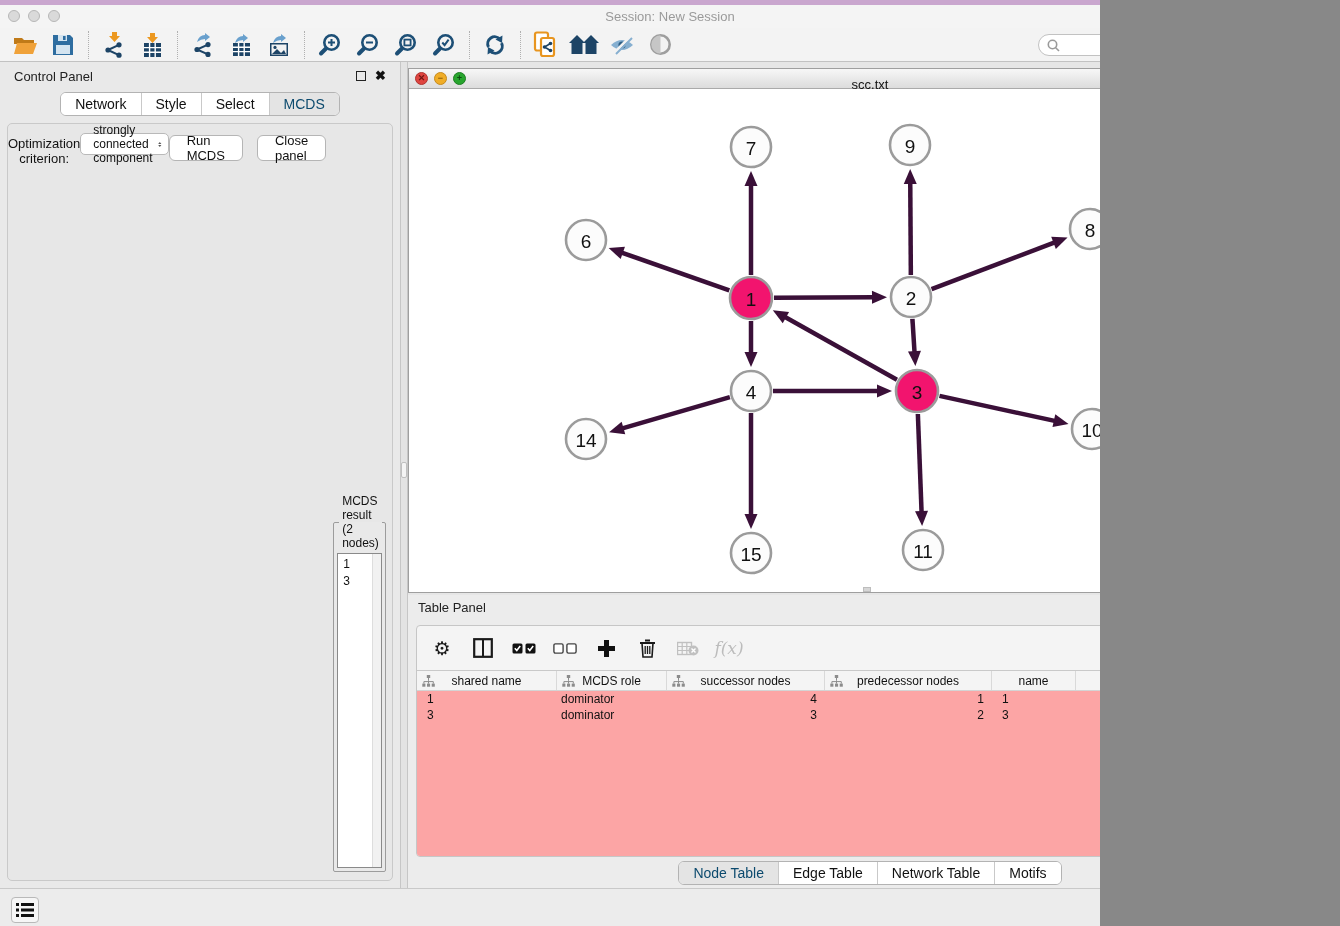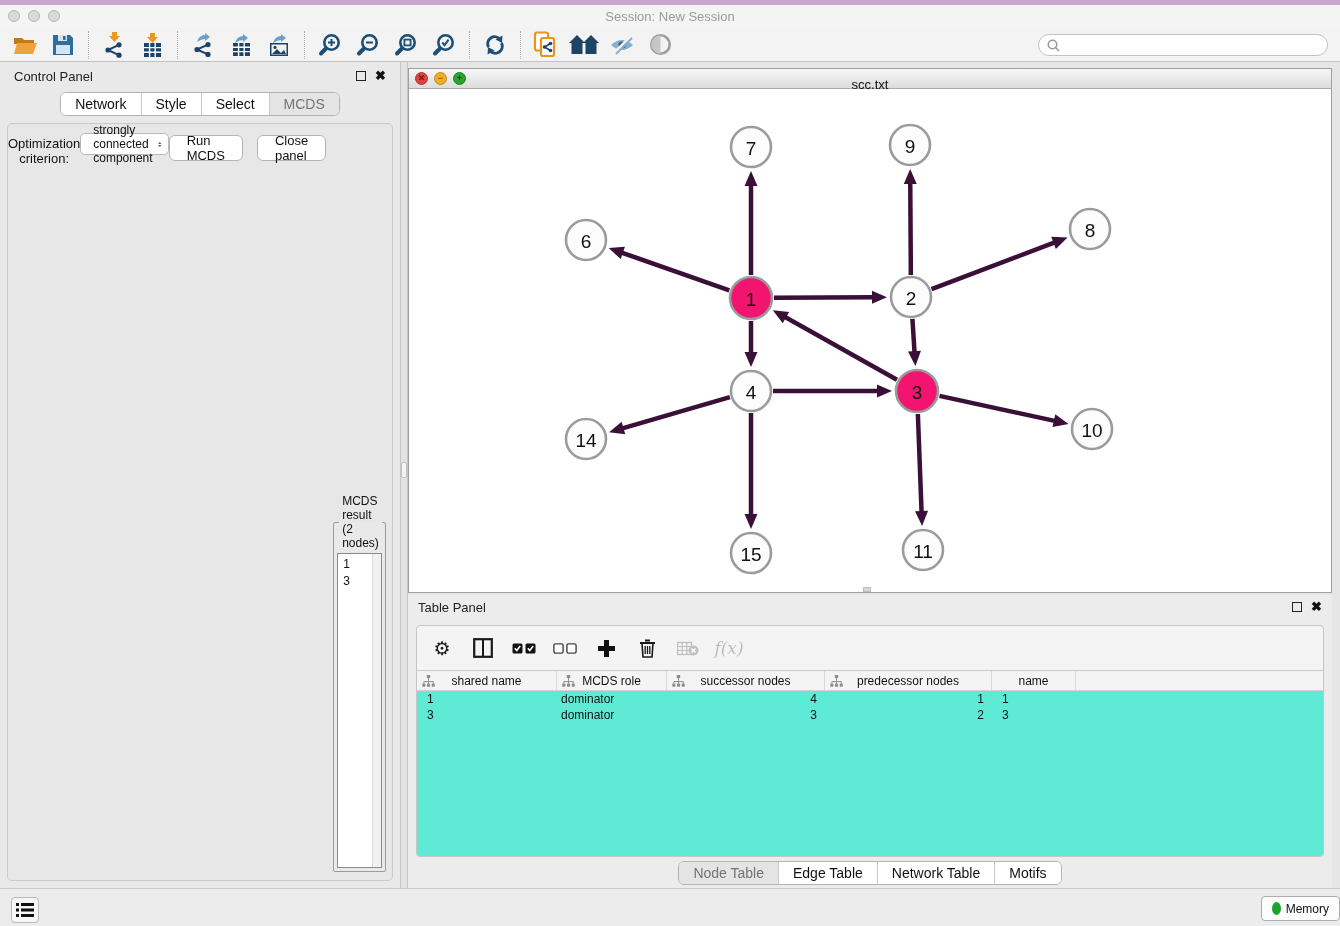--- a/index.html
+++ b/index.html
@@ -1,17 +1,17 @@
 <!DOCTYPE html>
 <html><head>
 <meta charset="utf-8">
 <style>
   * { box-sizing: border-box; margin: 0; padding: 0; }
   body { font-family: "Liberation Sans", sans-serif; background:#888; }
-  .app { position:relative; width:1340px; height:926px; background:#e6e6e6; overflow:hidden; }
+  .app { position:relative; width:1100px; height:926px; background:#e6e6e6; overflow:hidden; }
 
   
   .desktop-strip { position:absolute; left:0; top:0; width:1340px; height:5px; background:#c9a6ce; }
   .titlebar { position:absolute; left:0; top:5px; width:1340px; height:23px; background:#f4f4f4; display:flex; align-items:center; }
   .lights { position:absolute; left:8px; top:5px; display:flex; gap:8px; }
   .light { width:12px; height:12px; border-radius:50%; background:#dadada; border:1px solid #b7b7b7; }
   .main-title { width:100%; text-align:center; font-size:13px; color:#9a9a9a; }
 
   .toolbar { position:absolute; left:0; top:28px; width:1340px; height:34px; background:#f3f3f3; border-bottom:1px solid #c2c2c2; display:flex; align-items:center; padding-left:6px; }
   .tbtn { width:38px; height:30px; display:flex; align-items:center; justify-content:center; position:relative; }
@@ -27,21 +27,21 @@
   .control-panel { position:absolute; left:0; top:0; width:400px; height:826px; background:#e9e9e9; display:flex; flex-direction:column; }
   .panel-header { height:28px; display:flex; align-items:center; padding:0 14px; }
   .panel-header .ph-title { font-size:13px; color:#222; }
   .ph-icons { margin-left:auto; display:flex; align-items:center; gap:9px; }
   .float-ic { width:10px; height:10px; border:1.5px solid #222; display:inline-block; }
   .close-ic { font-size:13px; font-weight:bold; color:#111; line-height:10px; }
   .seg-row { display:flex; justify-content:center; margin-top:2px; }
   .seg { display:inline-flex; border:1px solid #b3b3b3; border-radius:6px; overflow:hidden; background:#fff; }
   .seg-tab { padding:3px 14px; font-size:14px; color:#111; background:#fff; border-right:1px solid #c9c9c9; cursor:default; }
   .seg-tab:last-child { border-right:none; }
-  .seg-tab.active { background:#e4e4e4; color:#737373; }
+  .seg-tab.active { background:#e4e4e4; color:#0c4a6e; }
   .cp-content { margin:7px; flex:1; background:#e7e7e7; border:1px solid #c9c9c9; border-radius:5px; display:flex; flex-direction:row; }
   .opt-label { text-align:center; font-size:13px; color:#111; margin-top:12px; }
   .combo { margin:9px auto 6px; width:308px; height:22px; background:#fff; border:1px solid #b9b9b9; border-radius:5px; display:flex; align-items:center; padding:0 6px 0 12px; font-size:12px; color:#111; }
   .combo .stepper { margin-left:auto; }
   .btn-row { display:flex; justify-content:center; gap:14px; margin-top:11px; }
   .pbtn { height:23px; padding:12px 17px; background:#fff; border:1px solid #b5b5b5; border-radius:6px; font-size:13px; color:#111; display:flex; align-items:center; }
   .result-fieldset { margin:auto 7px 8px; height:378px; border:1px solid #9c9c9c; border-radius:2px; padding:3px; background:#e9e9e9; }
   .result-fieldset legend { font-size:12px; color:#111; padding:0 3px; margin-left:2px; }
   .result-box { position:relative; width:100%; height:100%; background:#fff; border:1px solid #8a8a8a; font-size:12px; color:#111; padding:2px 12px 2px 5px; overflow:hidden; }
   .result-line { line-height:17px; }
@@ -67,21 +67,21 @@
 
   
   .table-panel { position:absolute; left:0; top:533px; width:924px; height:293px; background:#ececec; }
   .tp-header { height:24px; display:flex; align-items:center; padding:0 10px; }
   .tp-title { font-size:13px; color:#222; }
   .tp-container { position:absolute; left:8px; top:30px; width:908px; height:232px; background:#f4f4f4; border:1px solid #c6c6c6; border-radius:4px; display:flex; flex-direction:column; overflow:hidden; }
   .tp-toolbar { height:44px; display:flex; align-items:center; padding-left:12px; gap:15px; }
   .tp-tbtn { width:26px; height:26px; display:flex; align-items:center; justify-content:center; }
   .gear-glyph { font-size:19px; color:#1a1a1a; line-height:1; }
   .fx-glyph { font-family:"DejaVu Serif", serif; font-style:italic; font-size:17px; color:#bcbcbc; }
-  .grid-table { flex:1; background:#5eead4; border-top:1px solid #c9c9c9; overflow:hidden; }
+  .grid-table { flex:1; background:#fca5a5; border-top:1px solid #c9c9c9; overflow:hidden; }
   .gt-header { display:flex; height:20px; background:#f4f4f4; border-bottom:1px solid #d4d4d4; }
   .gt-hcell { position:relative; display:flex; align-items:center; justify-content:center; font-size:12px; color:#111; border-right:1px solid #d9d9d9; }
   .gt-hcell .tree-ic { position:absolute; left:5px; top:4px; }
   .gt-row { display:flex; height:16px; }
   .gt-cell { font-size:12px; color:#111; line-height:16px; white-space:nowrap; overflow:hidden; }
   .bottom-tabs { position:absolute; left:0; right:0; bottom:3px; display:flex; justify-content:center; }
 
   
   .statusbar { position:absolute; left:0; top:888px; width:1340px; height:38px; background:#ececec; border-top:1px solid #c9c9c9; }
   .list-btn { position:absolute; left:11px; top:8px; width:28px; height:26px; background:#f6f6f6; border:1px solid #b9b9b9; border-radius:4px; display:flex; align-items:center; justify-content:center; }

